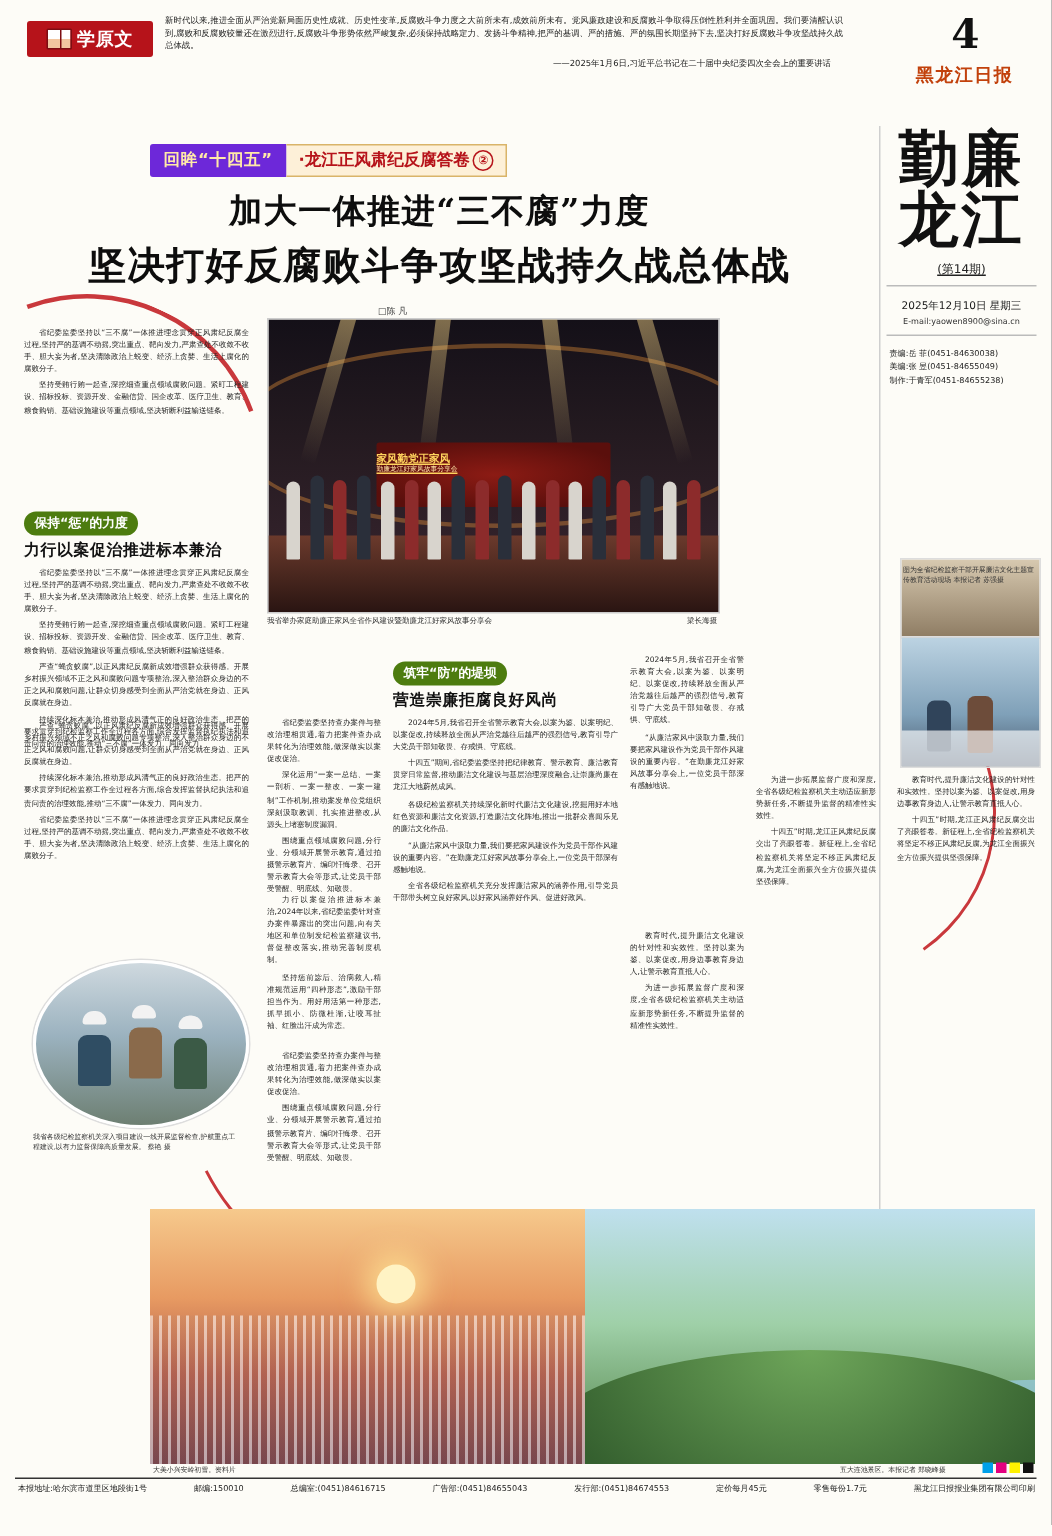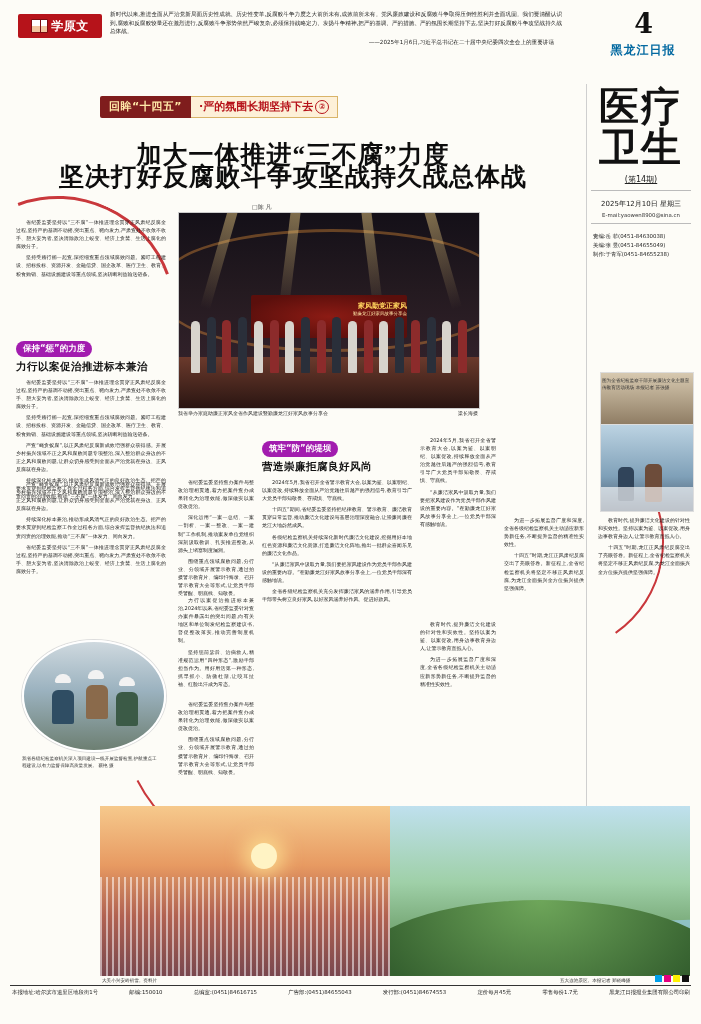--- a/index.html
+++ b/index.html
@@ -76,34 +76,34 @@
     font-family: "DejaVu Serif", "Liberation Serif", serif;
     color: #111;
   }
   .masthead-small {
     position: absolute;
     right: 10px; top: 42px;
     width: 96px;
     text-align: center;
     font-size: 12px;
     font-weight: bold;
-    color: #0369a1;
+    color: #c2410c;
     font-family: "DejaVu Serif", "Liberation Serif", serif;
     letter-spacing: 1px;
   }
   
   .ribbon {
     position: absolute;
     left: 100px; top: 96px;
     height: 22px;
     display: flex;
     align-items: center;
   }
   .ribbon .red-tab {
-    background: #7f1d1d;
+    background: #6d28d9;
     color: #ffe9a8;
     font-size: 11px;
     font-weight: bold;
     padding: 3px 9px 4px 9px;
     border-radius: 2px 0 0 2px;
     letter-spacing: .5px;
   }
   .ribbon .rest {
     background: #fdf0d8;
     border: 1px solid #d9b469;
@@ -127,21 +127,21 @@
   }
   .headline1, .headline2 {
     position: absolute;
     left: 0; width: 586px;
     text-align: center;
     font-family: "DejaVu Serif", "Liberation Serif", serif;
     font-weight: bold;
     color: #0d0d0d;
     letter-spacing: 1px;
   }
-  .headline1 { top: 138px; font-size: 25px; font-family: Liberation Serif, serif; }
+  .headline1 { top: 126px; font-size: 22px; }
   .headline2 { top: 160px; font-size: 25px; }
   
   .hero {
     position: absolute;
     left: 178px; top: 212px;
     width: 300px; height: 195px;
     background: linear-gradient(#141018 0%, #241a20 40%, #3a2630 100%);
     overflow: hidden;
     border: 1px solid #ccc;
   }
@@ -159,25 +159,26 @@
     border-radius: 50%/40%;
   }
   .hero .screen {
     position: absolute;
     left: 24%; top: 42%;
     width: 52%; height: 22%;
     background: radial-gradient(ellipse at center, #8c1b14 0%, #5a0f0c 80%);
     border-radius: 2px;
     color: #ffd45e;
     font-size: 7px;
-    text-align: right;
+    text-align: left;
     padding-top: 6px;
     box-sizing: border-box;
     line-height: 1.5;
     font-weight: bold;
+    text-decoration: underline;
   }
   .hero .screen .sub { font-size: 4.5px; color: #ffe6a8; font-weight: normal; }
   .hero .floor {
     position: absolute;
     left: 0; bottom: 0; width: 100%; height: 26%;
     background: linear-gradient(#6b3a2c, #2a1512);
   }
   .hero .people {
     position: absolute;
     left: 4%; bottom: 18%;
@@ -219,21 +220,21 @@
     writing-mode: horizontal-tb;
   }
   .col p { margin: 0 0 3px 0; text-indent: 10px; }
   
   .sechead {
     position: absolute;
     width: 156px;
   }
   .sechead .tag {
     display: inline-block;
-    background: #a21caf;
+    background: #4d7c0f;
     color: #fff;
     font-size: 8.5px;
     font-weight: bold;
     padding: 2px 7px;
     border-radius: 9px;
   }
   .sechead .sub {
     margin-top: 3px;
     font-size: 10.5px;
     font-weight: bold;
@@ -413,37 +414,37 @@
       <div class="quote-src">——2025年1月6日,习近平总书记在二十届中央纪委四次全会上的重要讲话</div>
     </div>
   </div>
 
   <div class="page-num">4</div>
   <div class="masthead-small">黑龙江日报</div>
 
   <div class="vline" style="left:586px;"></div>
 
   <div class="rmast">
-    <div class="big">医疗卫生</div>
+    <div class="big">勤廉龙江</div>
     <div class="issue">(第14期)</div>
     <div class="rmast-rule"></div>
     <div class="date">2025年12月10日  星期三</div>
     <div class="mail">E-mail:yaowen8900@sina.cn</div>
     <div class="rmast-rule"></div>
     <div class="contacts">
       <div>责编:岳 菲(0451-84630038)</div>
       <div>美编:张 昱(0451-84655049)</div>
       <div>制作:于青军(0451-84655238)</div>
     </div>
   </div>
 
   <div class="ribbon">
     <span class="red-tab">回眸“十四五”</span>
     <span class="rest">
-      <span>·严的氛围长期坚持下去</span>
+      <span>·龙江正风肃纪反腐答卷</span>
       <span class="circnum">②</span>
     </span>
   </div>
   <div class="headline1">加大一体推进“三不腐”力度</div>
   <div class="headline2">坚决打好反腐败斗争攻坚战持久战总体战</div>
 
   <div class="hero-label">□陈 凡</div>
   <div class="hero">
     <div class="stagearc"></div>
     <div class="beam" style="left:18%; transform:rotate(16deg);"></div>

